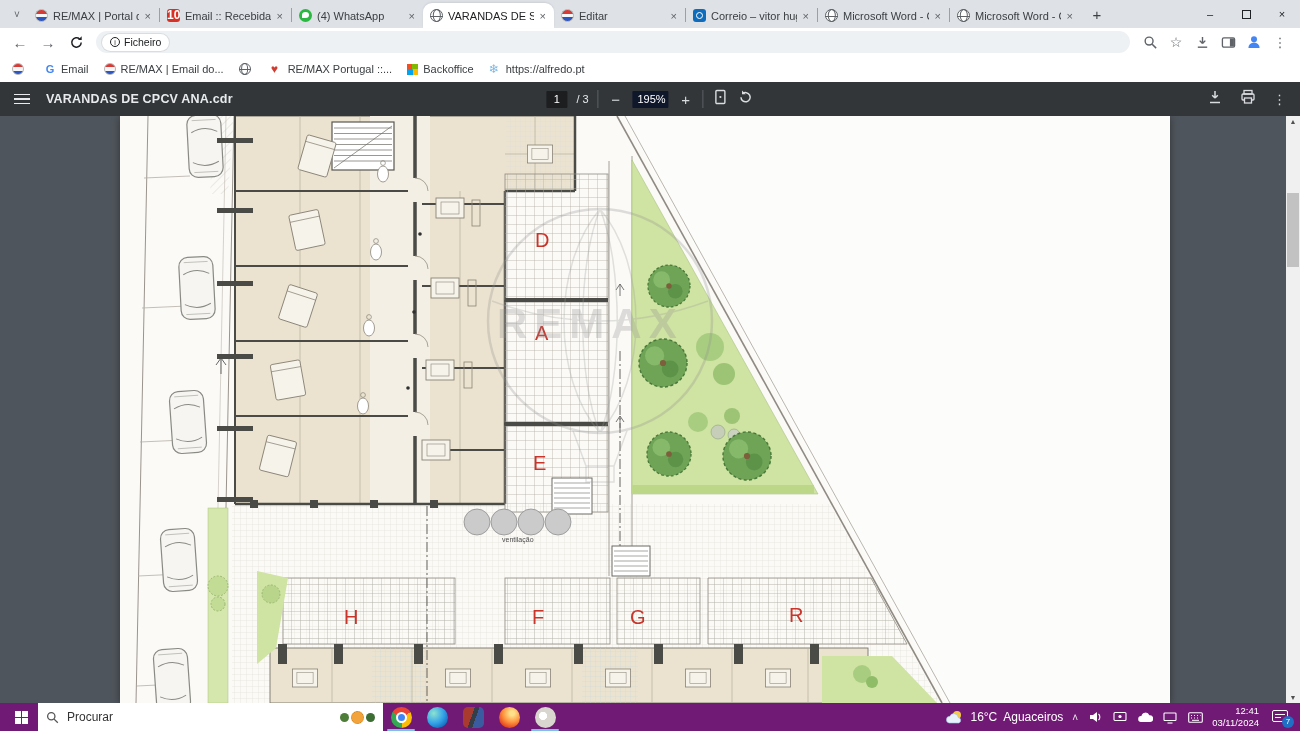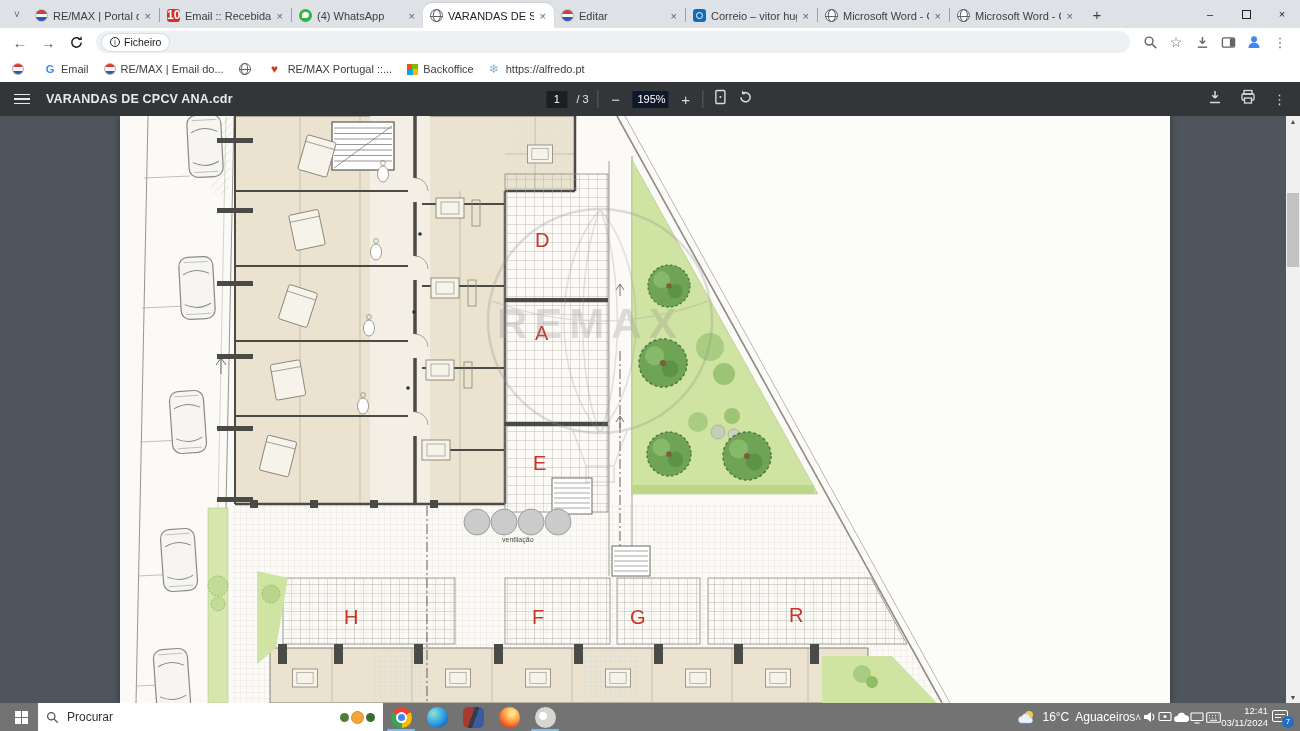--- a/index.html
+++ b/index.html
@@ -64,41 +64,41 @@
 
   
   .viewer{position:relative;height:587px;background:#4f555c;overflow:hidden}
   .page{position:absolute;left:120px;top:0;width:1050px;height:587px;background:#fcfcfa;box-shadow:0 1px 8px rgba(0,0,0,.4)}
   .plan{display:block}
   .vscroll{position:absolute;right:0;top:0;width:14px;height:100%;background:#f0f0f0}
   .varrow{position:absolute;left:0;width:14px;text-align:center;font-size:7px;color:#505050}
   .vthumb{position:absolute;top:77px;left:1px;width:12px;height:74px;background:#c2c2c2}
 
   
-  .taskbar{height:28px;background:#737373;display:flex;color:#fff;padding:0 4px;gap:0}
+  .taskbar{height:28px;background:#701a75;display:flex;color:#fff;padding:0 4px;gap:0}
   .startbtn{width:34px;height:28px;display:flex;align-items:center;justify-content:center}
   .winlogo{width:13px;height:13px;display:grid;grid-template-columns:6px 6px;grid-template-rows:6px 6px;gap:1px}
   .winlogo i{background:#fff;display:block}
   .searchbox{width:345px;height:28px;background:#fff;display:flex;align-items:center;gap:8px;padding:0 8px;color:#222}
   .searchtxt{font-size:12px;color:#333;flex:1}
   .doodle{display:flex;align-items:center;gap:2px}
   .dd{border-radius:50%}
   .dd1{width:9px;height:9px;background:#4e7d3a}
   .dd2{width:13px;height:13px;background:#f2a33c;border:1px dotted #c27b1a}
   .dd3{width:9px;height:9px;background:#3c6d33}
   .tslot{width:36px;height:28px;display:flex;align-items:center;justify-content:center;position:relative}
   .runline{position:absolute;bottom:0;left:4px;right:4px;height:2.5px;background:#7cc0e8;border-radius:1px}
   .appic{width:21px;height:21px;border-radius:50%;position:relative}
   .ic-chrome{background:conic-gradient(from -60deg,#ea4335 0 120deg,#fbbc05 0 240deg,#34a853 0)}
   .ic-chrome::before{content:"";position:absolute;left:5px;top:5px;width:7px;height:7px;border-radius:50%;background:#4285f4;border:2px solid #fff}
   .ic-edge{background:radial-gradient(circle at 32% 30%,#8ce3cf,#35a3e8 48%,#0b63b8 85%)}
   .ic-app3{border-radius:5px;background:linear-gradient(110deg,#a83a30 0 42%,#343e48 42% 58%,#3a5ba0 58%)}
   .ic-firefox{background:radial-gradient(circle at 62% 30%,#ffe08a 0 12%,#ff9640 45%,#e1401e 78%,#b5301f)}
   .ic-paint{background:radial-gradient(circle at 38% 42%,#fff 0 22%,#d9d5cf 24%)}
-  .trayzone{margin-left:auto;display:flex;align-items:center;padding-right:6px}
+  .trayzone{margin-left:auto;display:flex;align-items:center;gap:9px;padding-right:6px}
   .wx{display:flex;align-items:center;gap:6px;font-size:12px}
   .trayico{display:flex;align-items:center;justify-content:center;width:16px}
   .chev{font-size:10px;color:#eee}
   .clock{font-size:9.5px;line-height:1.25;text-align:right}
   .notif{position:relative;width:18px;height:16px;margin-left:4px}
   .notifbox{position:absolute;inset:1px 2px 3px 0;border:1.2px solid #fff;border-radius:2px}
   .notifbox::before{content:"";position:absolute;left:2px;top:3px;right:2px;border-top:1px solid #fff}
   .notifbox::after{content:"";position:absolute;left:2px;top:6px;width:6px;border-top:1px solid #fff}
   .badge{position:absolute;right:-4px;bottom:-3px;width:12px;height:12px;border-radius:50%;background:#1f6fc4;color:#fff;font-size:8px;line-height:12px;text-align:center}
 

